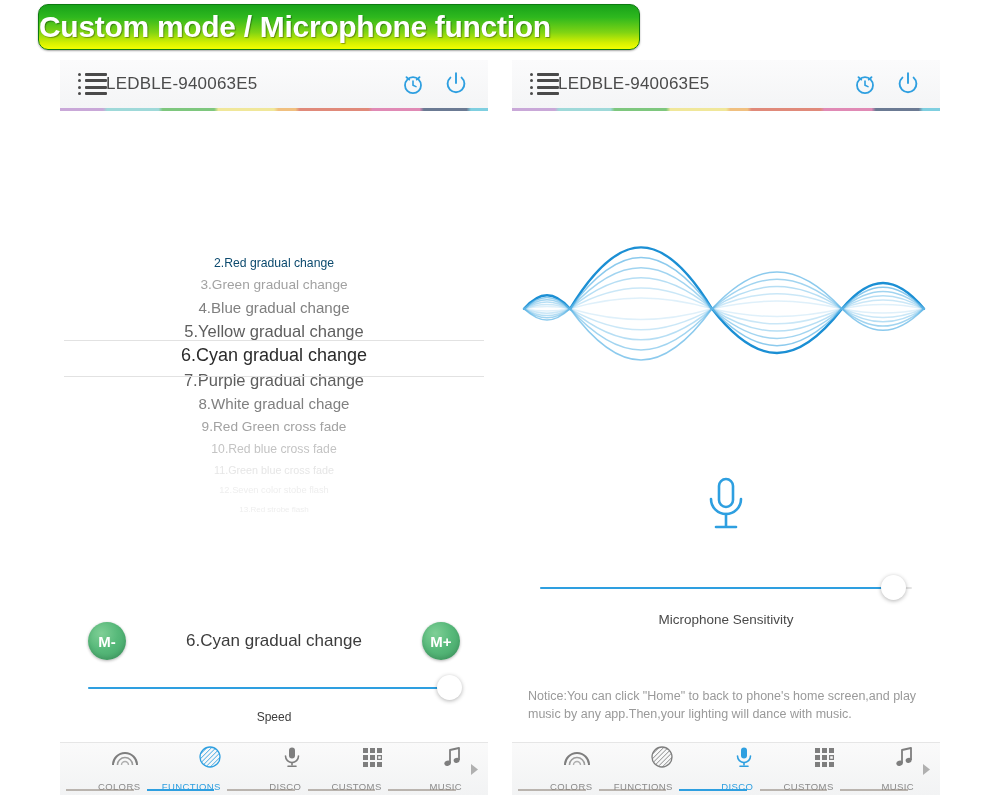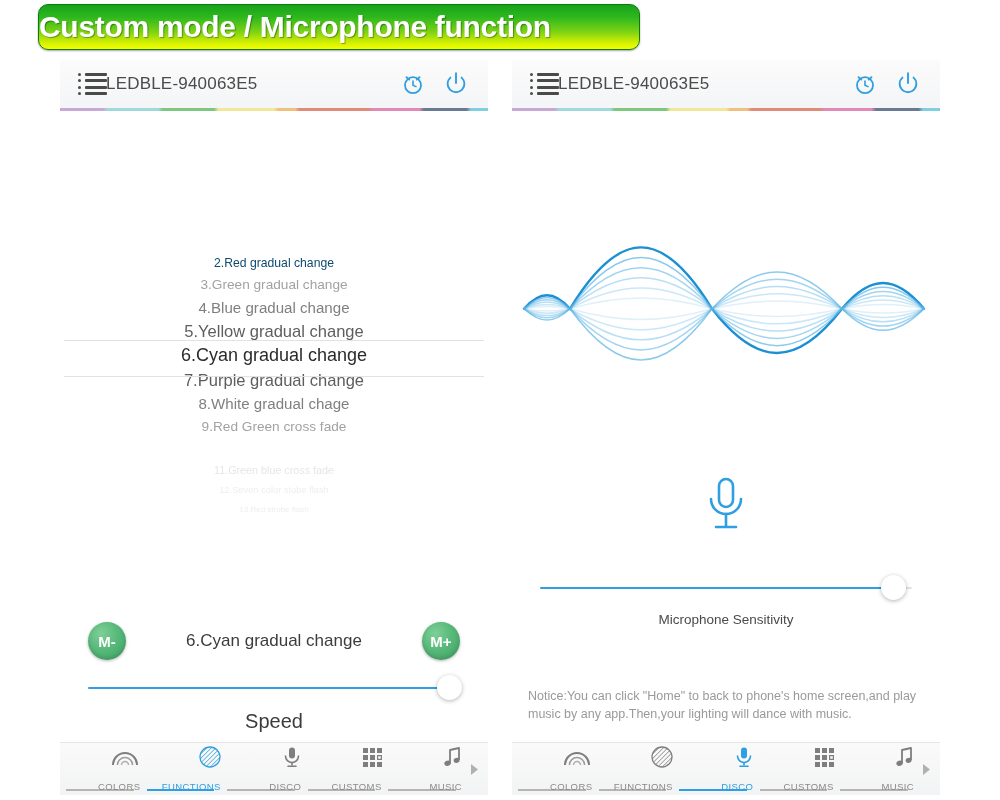--- a/index.html
+++ b/index.html
@@ -86,21 +86,21 @@
   .mode-label{font-size:17px;color:#3c3c3c;}
 
   .slider-wrap{position:absolute;left:28px;right:28px;height:26px;}
   .slider-track{position:absolute;top:12px;left:0;right:0;height:2px;background:#e4e4e4;border-radius:1px;}
   .slider-fill{position:absolute;top:12px;left:0;height:2px;background:#2e9fe0;border-radius:1px;}
   .slider-thumb{
     position:absolute;top:0;width:25px;height:25px;border-radius:50%;background:#ffffff;
     box-shadow:0 1px 4px rgba(0,0,0,.3);cursor:pointer;
   }
   .slider-caption{
-    position:absolute;left:0;right:0;text-align:center;font-size:20px;color:#3c3c3c;
+    position:absolute;left:0;right:0;text-align:center;font-size:12px;color:#3c3c3c;
   }
 
   
   .wave-box{position:absolute;left:0;right:0;top:150px;height:190px;}
   .mic-icon{position:absolute;left:0;right:0;top:415px;text-align:center;line-height:0;}
   .notice{
     position:absolute;left:16px;right:12px;top:627px;
     font-size:12.5px;color:#9a9a9a;line-height:1.45;
   }
 
@@ -174,20 +174,21 @@
 
   <div class="picker" id="left-picker">
       <div class="picker-item" style="position: absolute; left: 0px; right: 0px; top: 53.416px; font-size: 12.2px; color: #0c4a6e;">2.Red  gradual change</div>
       <div class="picker-item" style="position: absolute; left: 0px; right: 0px; top: 74.222px; font-size: 13.65px; color: rgb(162, 162, 162);">3.Green gradual change</div>
       <div class="picker-item" style="position: absolute; left: 0px; right: 0px; top: 95.928px; font-size: 15.1px; color: rgb(128, 128, 128);">4.Blue gradual change</div>
       <div class="picker-item" style="position: absolute; left: 0px; right: 0px; top: 118.534px; font-size: 16.55px; color: rgb(94, 94, 94);">5.Yellow gradual change</div>
       <div class="picker-item" style="position: absolute; left: 0px; right: 0px; top: 142.04px; font-size: 18px; color: rgb(43, 43, 43); font-weight: 400;">6.Cyan gradual change</div>
       <div class="picker-item" style="position: absolute; left: 0px; right: 0px; top: 167.634px; font-size: 16.55px; color: rgb(94, 94, 94);">7.Purple gradual change</div>
       <div class="picker-item" style="position: absolute; left: 0px; right: 0px; top: 192.328px; font-size: 15.1px; color: rgb(128, 128, 128);">8.White gradual chage</div>
       <div class="picker-item" style="position: absolute; left: 0px; right: 0px; top: 216.122px; font-size: 13.65px; color: rgb(162, 162, 162);">9.Red Green cross fade</div>
+      <div class="picker-item" style="position: absolute; left: 0px; right: 0px; top: 239.016px; font-size: 12.2px; color: rgb(196, 196, 196);">10.Red blue cross fade</div>
       <div class="picker-item" style="position: absolute; left: 0px; right: 0px; top: 261.01px; font-size: 10.75px; color: rgb(230, 230, 230);">11.Green blue cross fade</div>
       <div class="picker-item" style="position: absolute; left: 0px; right: 0px; top: 282.104px; font-size: 9.3px; color: rgb(238, 238, 238);">12.Seven color stobe flash</div>
       <div class="picker-item" style="position: absolute; left: 0px; right: 0px; top: 302.19px; font-size: 8px; color: rgb(238, 238, 238);">13.Red strobe flash</div>
       <div class="sel-line" style="top: 137px;"></div>
       <div class="sel-line" style="top: 173px;"></div>
     </div>
 
   <div class="mode-row">
     <div class="mbtn">M-</div>
     <div class="mode-label">6.Cyan gradual change</div>

